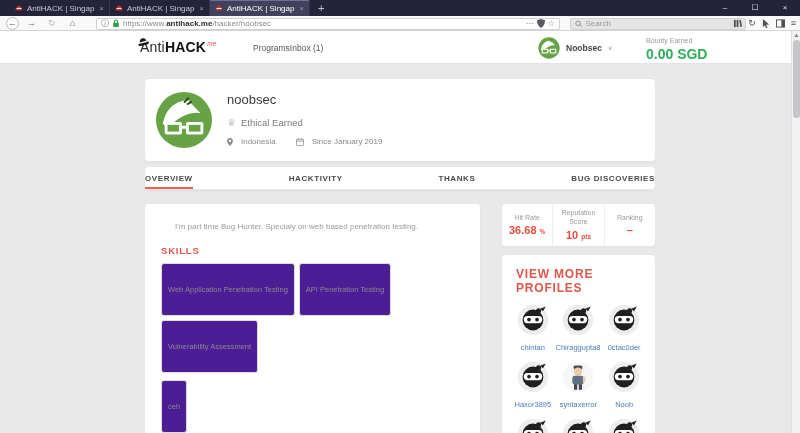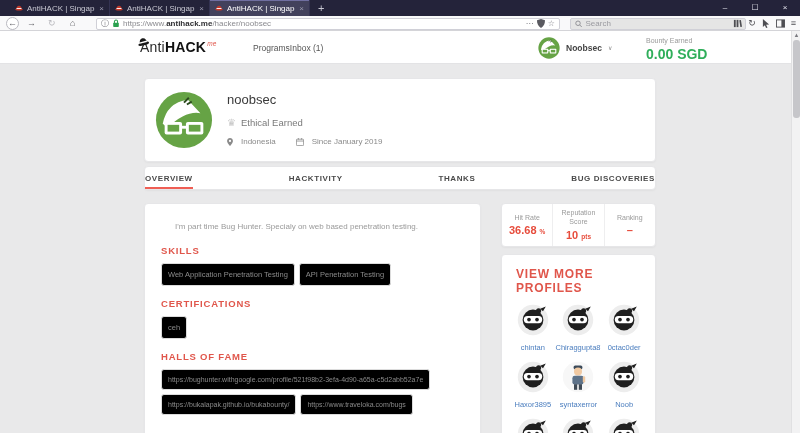--- a/index.html
+++ b/index.html
@@ -85,22 +85,22 @@
   .ptab.active { border-bottom-color:#ef5e54; }
 
   .cols { display:flex; gap:20px; margin-top:13px; align-items:flex-start; }
   .leftcard { width:337px; height:280px; padding:12px 16px; }
   .rightcol { width:155px; display:flex; flex-direction:column; gap:7px; }
 
   .sechead { font-size:9.5px; font-weight:bold; color:#e0564b; letter-spacing:.8px; }
   .desc { margin-top:6px; font-size:8px; color:#9a9a9a;padding-left:14px; }
   .mt { margin-top:14px; }
   .tagrow { margin-top:7px; display:flex; flex-wrap:wrap; gap:4px; }
-  .tag { border:1px solid #dcdcdc; border-radius:3px; background:#000000; color:#8a8a8a;
-    font-size:7.5px; padding:6px 6px; white-space:nowrap; max-width:100%; overflow:hidden; }
+  .tag { border:1px solid #dcdcdc; border-radius:3px; background:#4c1d95; color:#8a8a8a;
+    font-size:7.5px; padding:21px 6px; white-space:nowrap; max-width:100%; overflow:hidden; }
   .fof .tag { font-size:7px; }
 
   .statscard { height:44px; display:flex; }
   .stat { flex:1; display:flex; flex-direction:column; align-items:center;
     justify-content:center; gap:2px; padding:3px 2px; }
   .stat + .stat { border-left:1px solid #eeeeef; }
   .stat .sl { font-size:7px; color:#9a9a9a; text-align:center; line-height:1.25; width:44px; }
   .stat .sv { font-size:11px; font-weight:bold; color:#e74c3c; }
   .stat .sv small { font-size:6.5px; font-weight:bold; }
 
@@ -282,23 +282,23 @@
 
     <div class="cols">
 
       <div class="card leftcard">
         <div class="desc">I'm part time Bug Hunter. Specialy on web based penetration testing.</div>
 
         <div class="sechead mt">SKILLS</div>
         <div class="tagrow">
           <span class="tag">Web Application Penetration Testing</span>
             <span class="tag">API Penetration Testing</span>
+            <span class="tag">Vulnerability Assessment</span>
         </div>
 
-        <div class="sechead" style="margin-top:12px;">CERTIFICATIONS</div>
         <div class="tagrow">
           <span class="tag">ceh</span>
         </div>
 
         <div class="sechead" style="margin-top:12px;">HALLS OF FAME</div>
         <div class="tagrow fof">
           <span class="tag">https://bughunter.withgoogle.com/profile/521f98b2-3efa-4d90-a65a-c5d2abb52a7e</span>
             <span class="tag">https://bukalapak.github.io/bukabounty/</span>
             <span class="tag">https://www.traveloka.com/bugs</span>
         </div>

